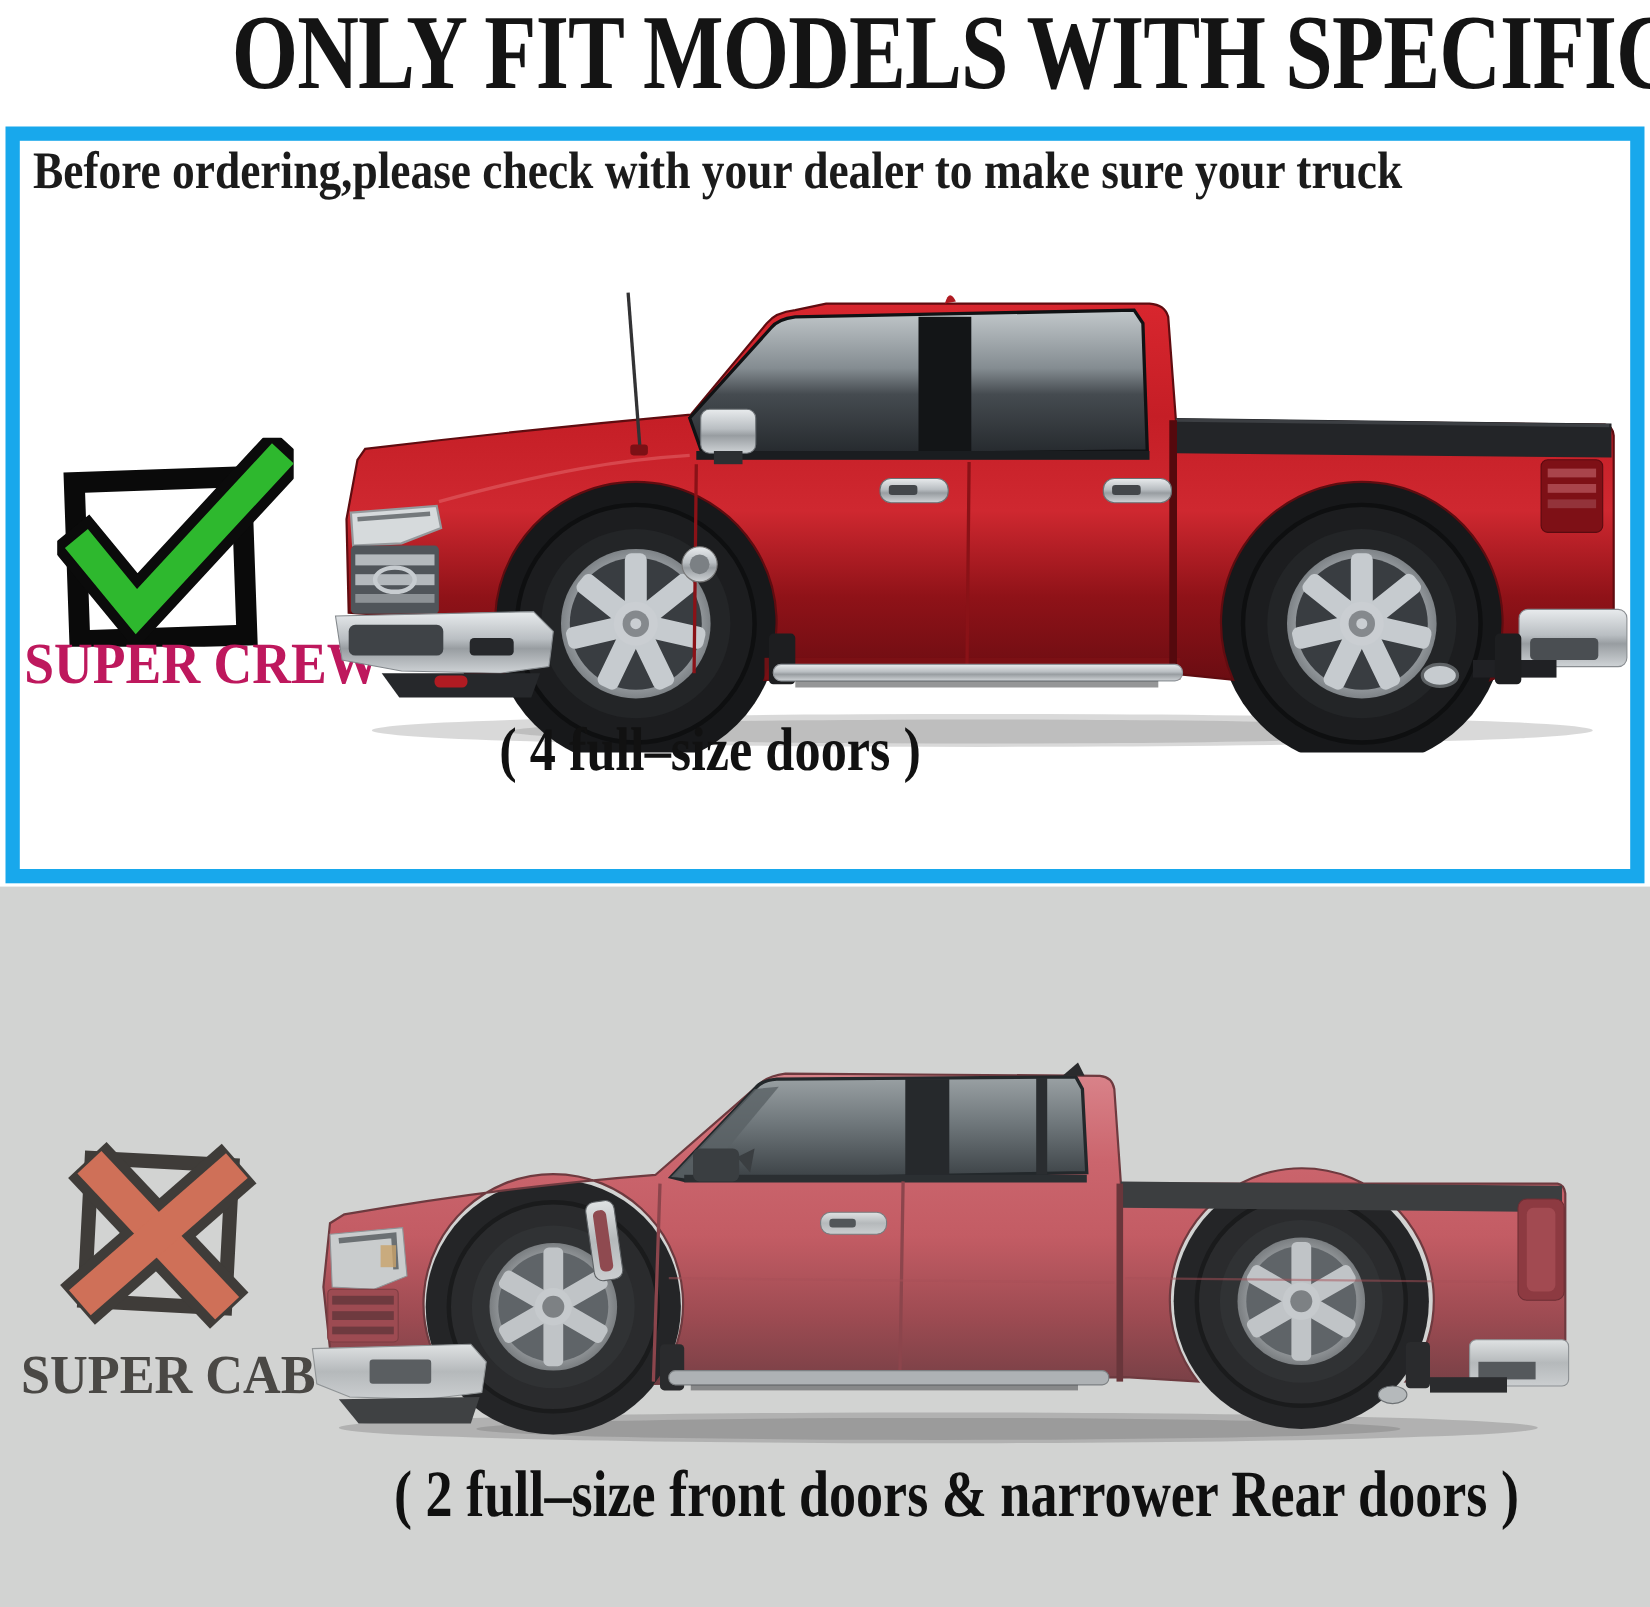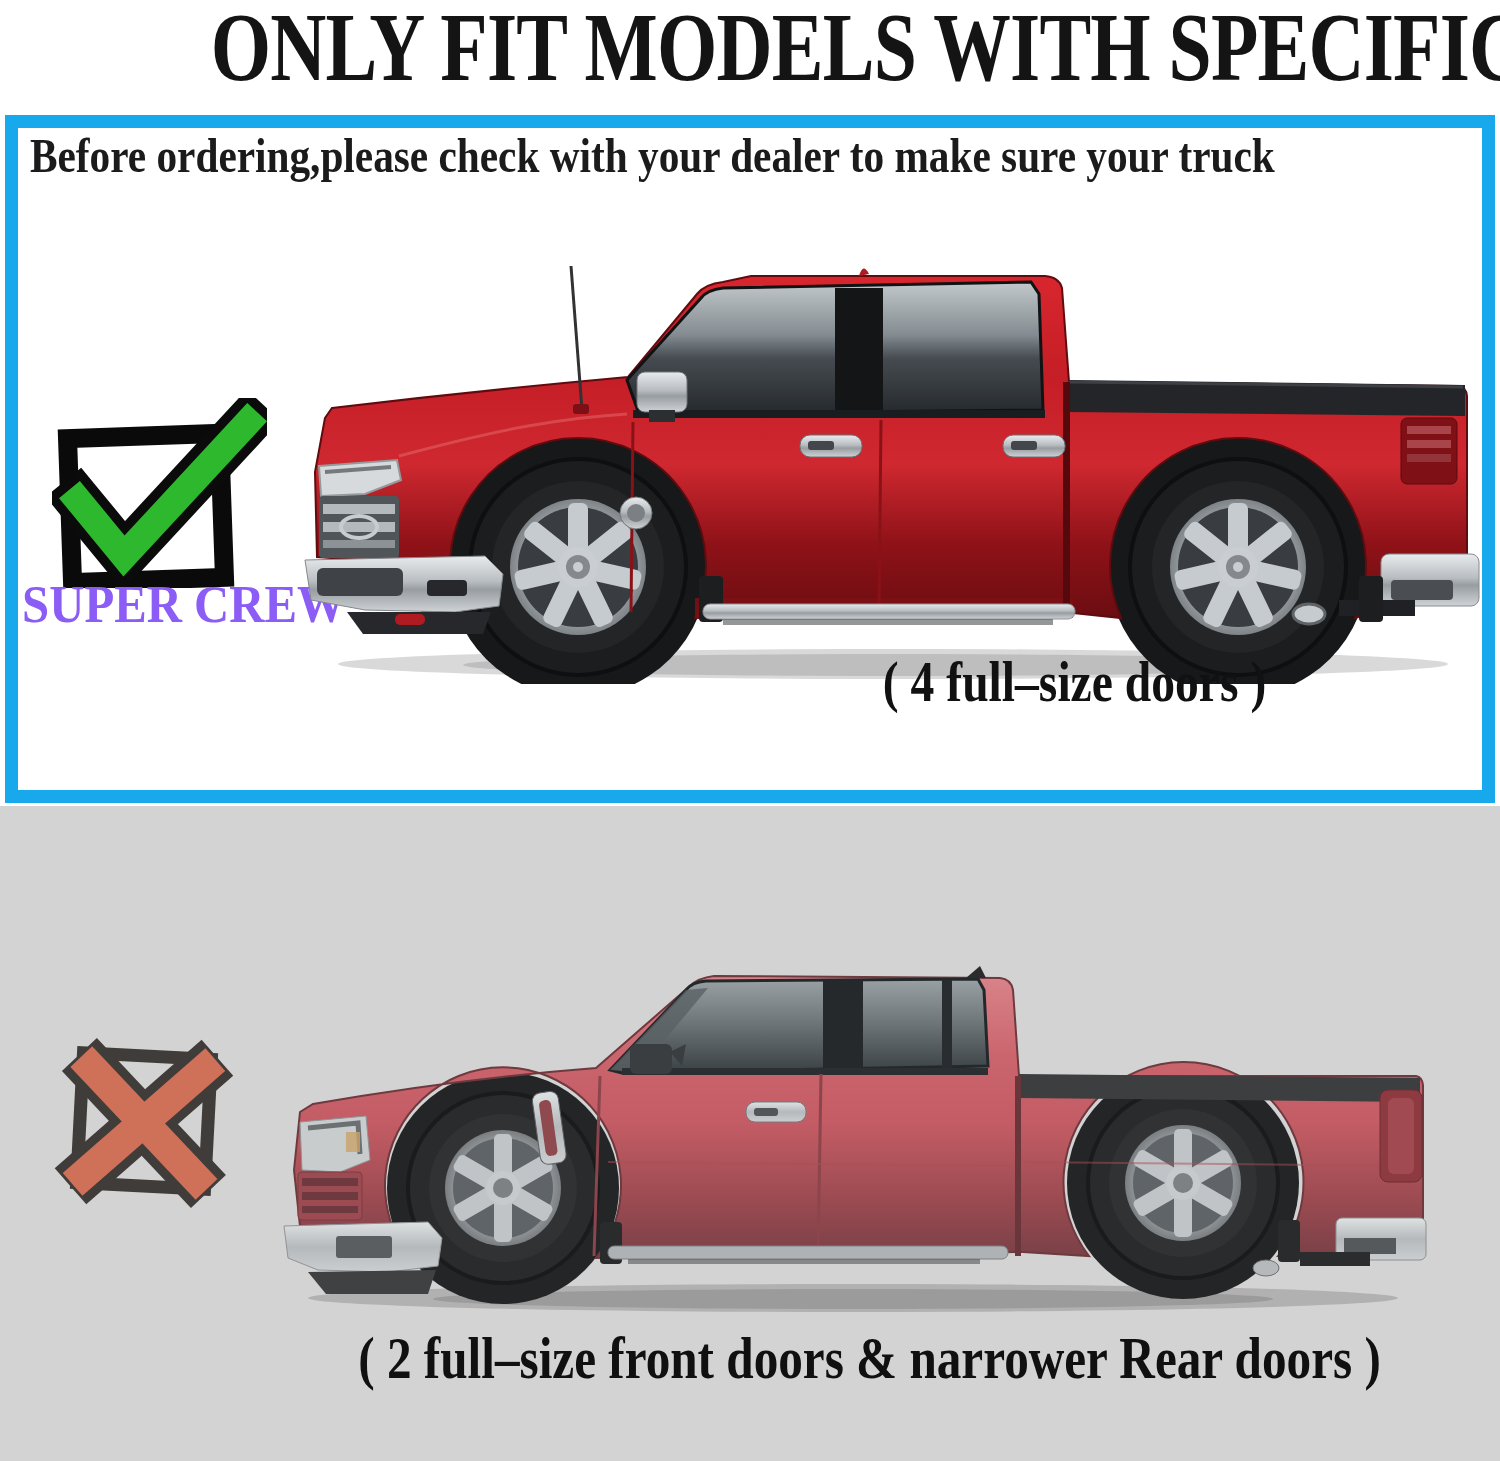--- a/index.html
+++ b/index.html
@@ -16,24 +16,24 @@
 
   #notice-box{left:5px;top:115px;width:1490px;height:688px;box-sizing:border-box;
               border:13px solid #18a8ec;background:#ffffff;}
   #notice-line1{left:30px;top:128px;font-size:48px;color:#1b1b1b;}
   #notice-line1 .squeezeL{transform:scaleX(0.86);}
   #notice-line2{left:30px;top:184px;font-size:48px;color:#1b1b1b;}
   #notice-line2 .squeezeL{transform:scaleX(0.86);}
   .red-em{color:#dd1414;}
 
   #check-icon-svg{left:52px;top:398px;}
-  #crew-label{left:8px;top:574px;width:348px;text-align:left;font-size:53px;color:#8b5cf6;}
+  #crew-label{left:8px;top:574px;width:348px;text-align:left;font-size:53px;color:#be185d;}
   #crew-label .squeeze{transform:scaleX(0.92);}
   #crew-truck-svg{left:303px;top:260px;}
-  #crew-caption{left:420px;top:650px;width:880px;text-align:right;font-size:56px;color:#111;}
+  #crew-caption{left:420px;top:650px;width:880px;text-align:left;font-size:56px;color:#111;}
   #crew-caption .squeeze{transform:scaleX(0.85);}
 
   #gray-panel{left:0;top:806px;width:1500px;height:655px;background:#d2d3d2;}
   #x-icon-svg{left:48px;top:1022px;}
   #cab-label{left:10px;top:1220px;width:285px;text-align:center;font-size:50px;color:#4a4845;}
   #cab-label .squeeze{transform:scaleX(0.95);}
   #cab-truck-svg{left:278px;top:926px;}
   #cab-caption{left:225px;top:1324px;width:1290px;text-align:center;font-size:60px;color:#101010;}
   #cab-caption .squeeze{transform:scaleX(0.82);}
 </style>
@@ -199,20 +199,23 @@
   <svg id="x-icon-svg" class="abs" width="195" height="200" viewBox="0 0 195 200">
     <rect x="32" y="34" width="128" height="130" fill="none" stroke="#3f3c39" stroke-width="13" transform="rotate(3 96 99)"></rect>
     <g transform="rotate(3 96 99)">
       <path d="M 28,36 L 164,166" stroke="#3f3c39" stroke-width="48" stroke-linecap="butt"></path>
       <path d="M 166,32 L 26,168" stroke="#3f3c39" stroke-width="48" stroke-linecap="butt"></path>
       <path d="M 30,38 L 162,164" stroke="#cf7058" stroke-width="30" stroke-linecap="butt"></path>
       <path d="M 164,34 L 28,166" stroke="#cf7058" stroke-width="30" stroke-linecap="butt"></path>
     </g>
   </svg>
 
+  <div id="cab-label" class="abs serifbold">
+    <span class="squeeze">SUPER CAB</span>
+  </div>
 
   <svg id="cab-truck-svg" class="abs" width="1170" height="400" viewBox="0 0 1170 400">
     <defs>
       <linearGradient id="bodyRose" x1="0" y1="0" x2="0" y2="1">
         <stop offset="0" stop-color="#d9838a"></stop>
           <stop offset="0.28" stop-color="#cb656d"></stop>
         <stop offset="0.52" stop-color="#c35c64"></stop>
           <stop offset="0.78" stop-color="#9d4b52"></stop>
         <stop offset="1" stop-color="#774046"></stop>
       </linearGradient>

